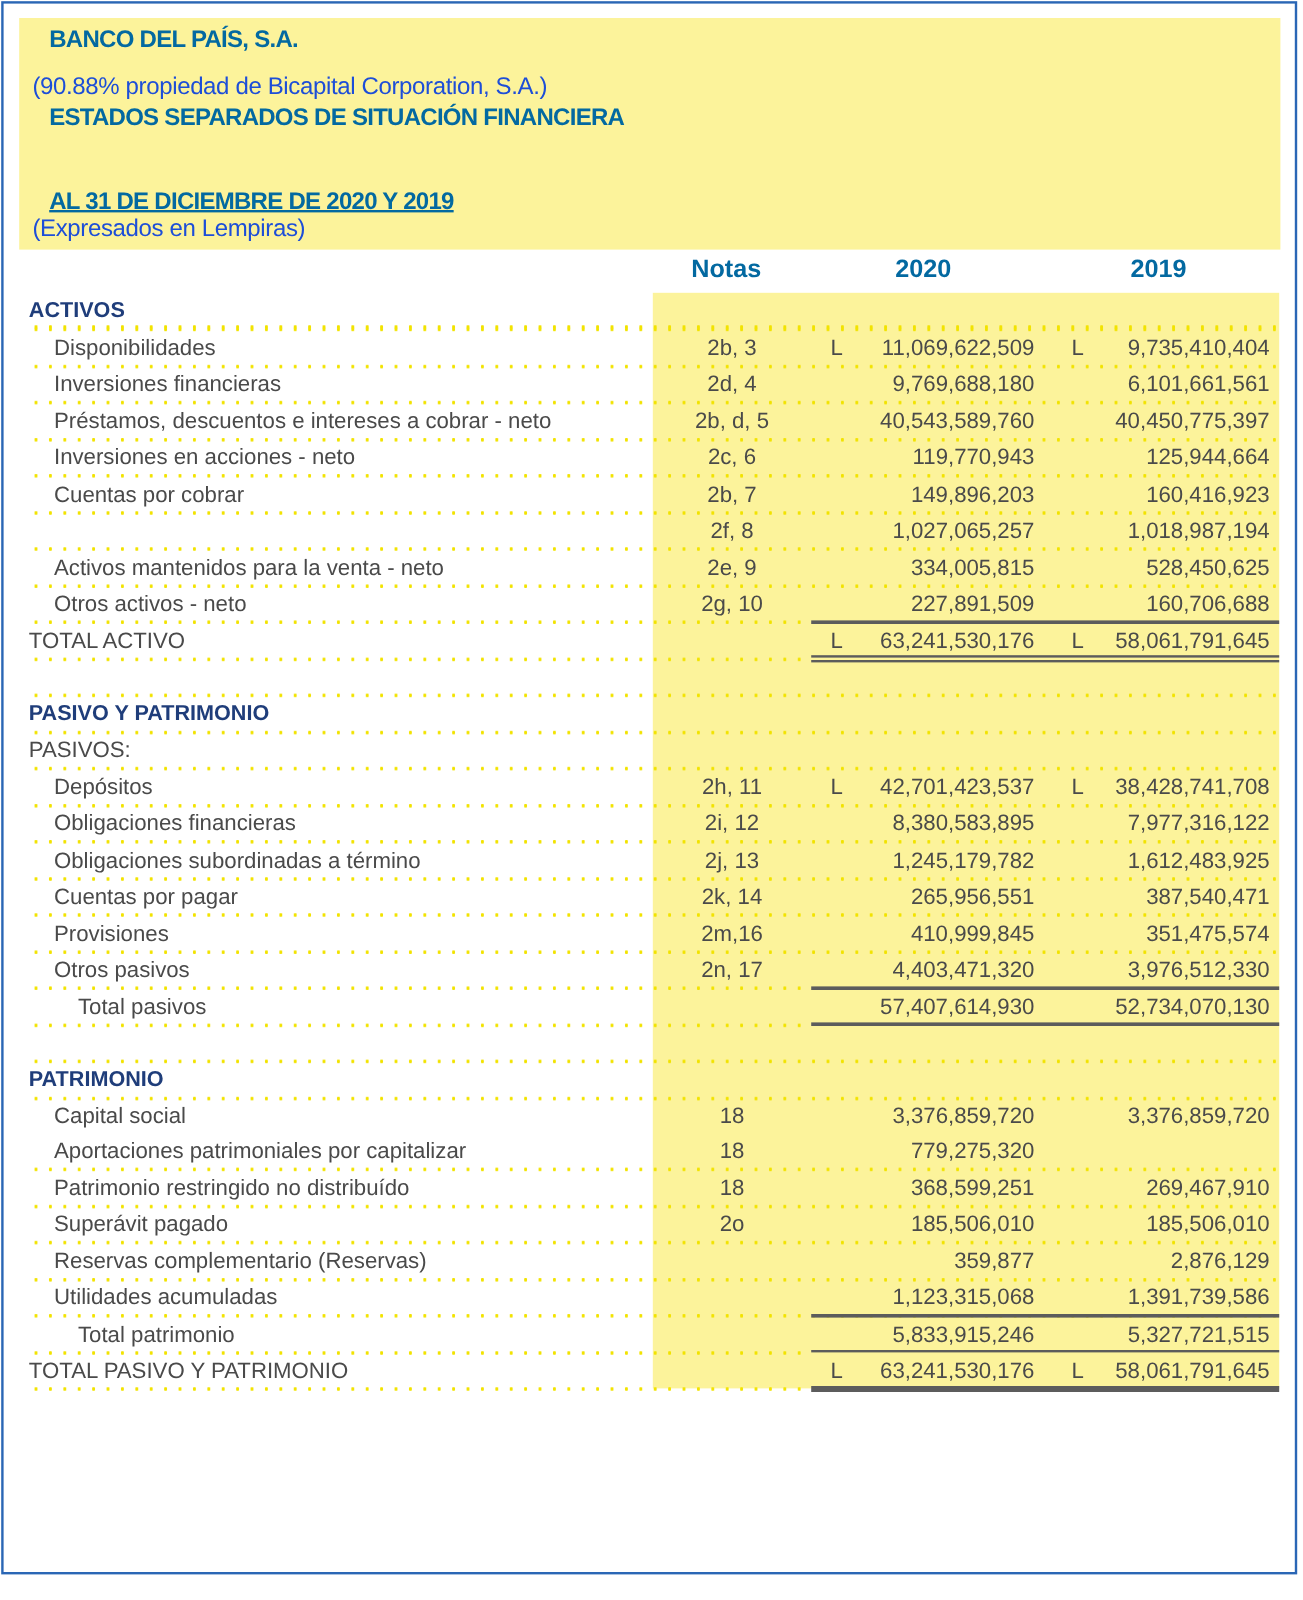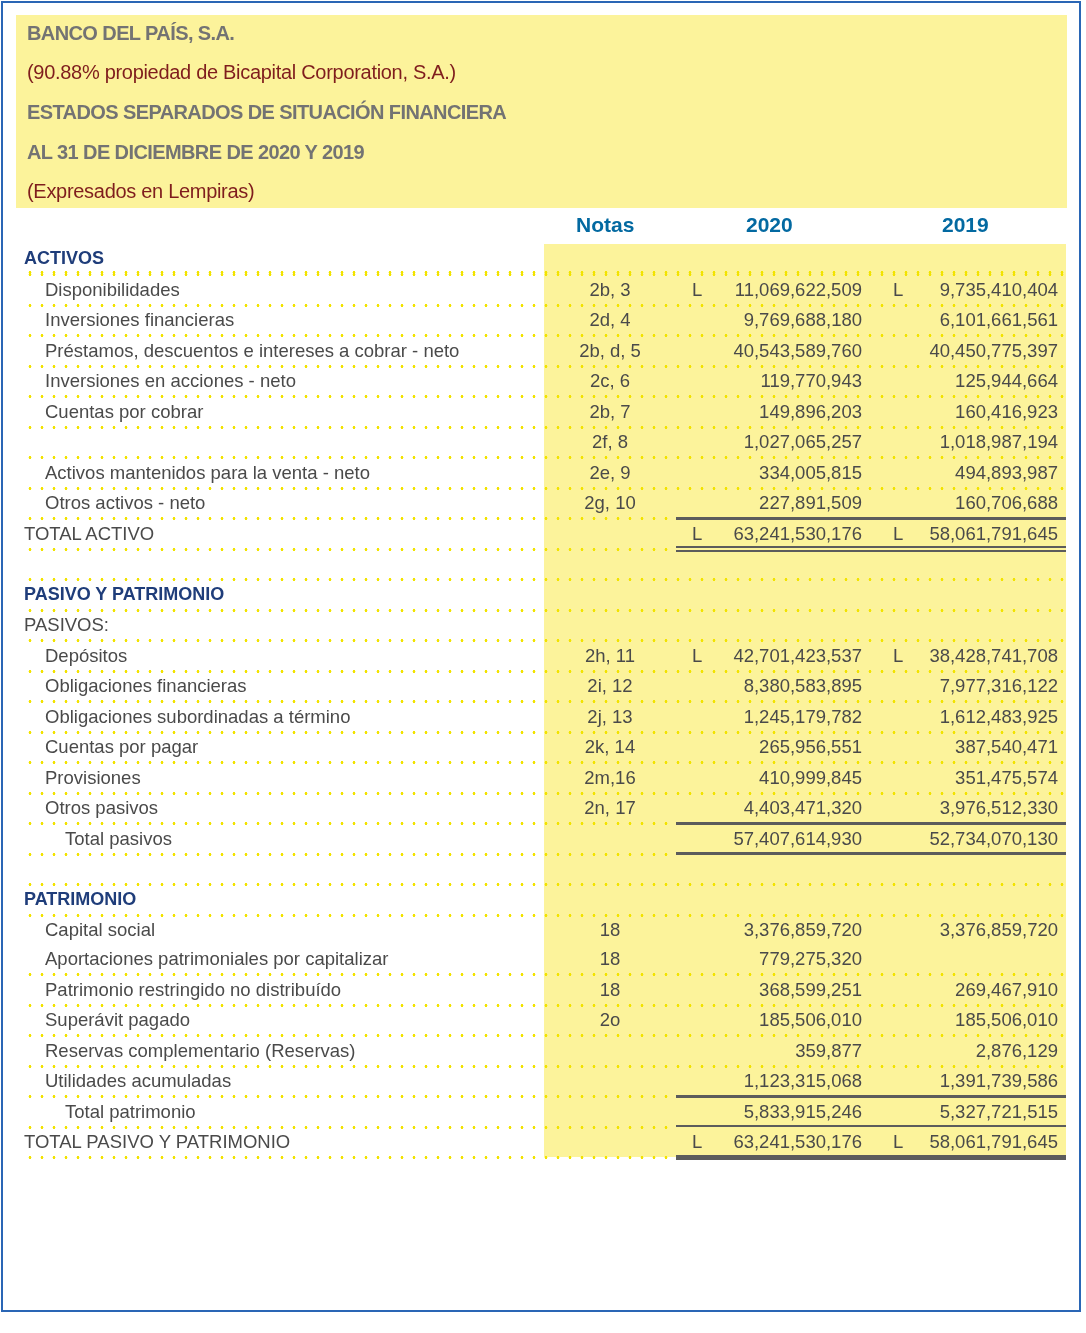--- a/index.html
+++ b/index.html
@@ -1,21 +1,21 @@
 <!DOCTYPE html>
 <html><head>
 <meta charset="utf-8">
 <style>
   html, body { margin:0; padding:0; background:#ffffff; }
   body { width:1086px; height:1333px; position:relative; font-family:"Liberation Sans", sans-serif; color:#4a4a4a; }
   .frame { position:absolute; left:1px; top:1px; width:1080px; height:1311px; border:2px solid #2a66b5; box-sizing:border-box; background:#fff; }
   .header { position:absolute; left:16px; top:15px; width:1051px; height:193px; background:#fcf39b; }
   .hl { position:absolute; left:11px; font-size:20px; white-space:nowrap; }
-  .hl.bold { font-weight:bold; color:#737373; letter-spacing:-0.6px; }
-  .hl.reg { color:#7f1d1d; font-size:20px; letter-spacing:-0.3px; }
+  .hl.bold { font-weight:bold; color:#0369a1; letter-spacing:-0.6px;margin-left:14px; }
+  .hl.reg { color:#1d4ed8; font-size:20px; letter-spacing:-0.3px; }
   .yellow-col { position:absolute; left:544px; top:244px; width:522px; height:913px; background:#fcf39b; }
   .colhead { position:absolute; top:213px; font-size:21px; font-weight:bold; color:#0369a1; }
   .row { position:absolute; left:24px; width:1042px; height:30px; }
   .row .lbl { position:absolute; left:0; top:4px; font-size:18.5px; white-space:nowrap; color:#4a4a4a; }
   .row .lbl.ind1 { left:21px; }
   .row .lbl.ind2 { left:41px; }
   .row .lbl.sec { font-weight:bold; color:#1f3d7a; font-size:18px; }
   .row .nota { position:absolute; left:536px; width:100px; text-align:center; top:4px; font-size:18.5px; }
   .row .cur { position:absolute; top:4px; font-size:18.5px; }
   .row .v20 { position:absolute; right:204px; top:4px; font-size:18.5px; text-align:left; }
@@ -27,22 +27,22 @@
   .bar { position:absolute; background:#5c5c5c; height:3px; }
 </style>
 </head>
 <body>
 
 <div class="frame"></div>
 
 <div class="header">
   <div class="hl bold" style="top:7px;">BANCO DEL PAÍS, S.A.</div>
   <div class="hl reg" style="top:46px;">(90.88%  propiedad de Bicapital Corporation, S.A.)</div>
-  <div class="hl bold" style="top:86px;text-align:right;">ESTADOS SEPARADOS DE SITUACIÓN FINANCIERA</div>
-  <div class="hl bold" style="top:126px;">AL  31 DE DICIEMBRE DE 2020 Y 2019</div>
+  <div class="hl bold" style="top:72px;text-align:right;">ESTADOS SEPARADOS DE SITUACIÓN FINANCIERA</div>
+  <div class="hl bold" style="top:142px;text-decoration:underline;">AL  31 DE DICIEMBRE DE 2020 Y 2019</div>
   <div class="hl reg" style="top:165px;">(Expresados en Lempiras)</div>
 </div>
 
 <div class="colhead" style="left:576px;">Notas</div>
 <div class="colhead" style="left:746px;">2020</div>
 <div class="colhead" style="left:942px;">2019</div>
 
 <div class="yellow-col"></div>
 
 <div id="rows">
@@ -90,21 +90,21 @@
     <div class="row" style="top:427px;">
       <span class="nota">2f, 8</span>
       <span class="v20">1,027,065,257</span>
       <span class="v19">1,018,987,194</span>
     </div>
     <div class="dots" style="top:456px;"></div>
     <div class="row" style="top:458px;">
       <span class="lbl ind1">Activos mantenidos para la venta - neto</span>
       <span class="nota">2e, 9</span>
       <span class="v20">334,005,815</span>
-      <span class="v19">494,893,987</span>
+      <span class="v19">528,450,625</span>
     </div>
     <div class="dots" style="top:487px;"></div>
     <div class="row" style="top:488px;">
       <span class="lbl ind1">Otros activos - neto</span>
       <span class="nota">2g, 10</span>
       <span class="v20">227,891,509</span>
       <span class="v19">160,706,688</span>
     </div>
     <div class="dots short" style="top:517px;"></div>
     <div class="row" style="top:519px;">

